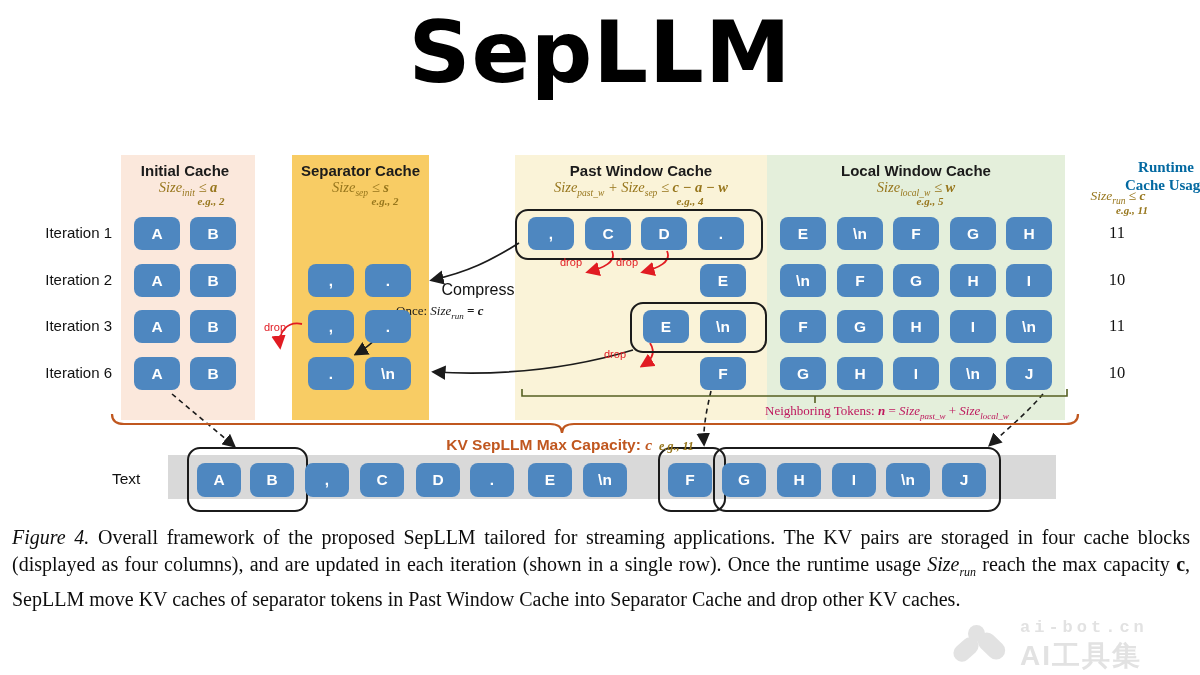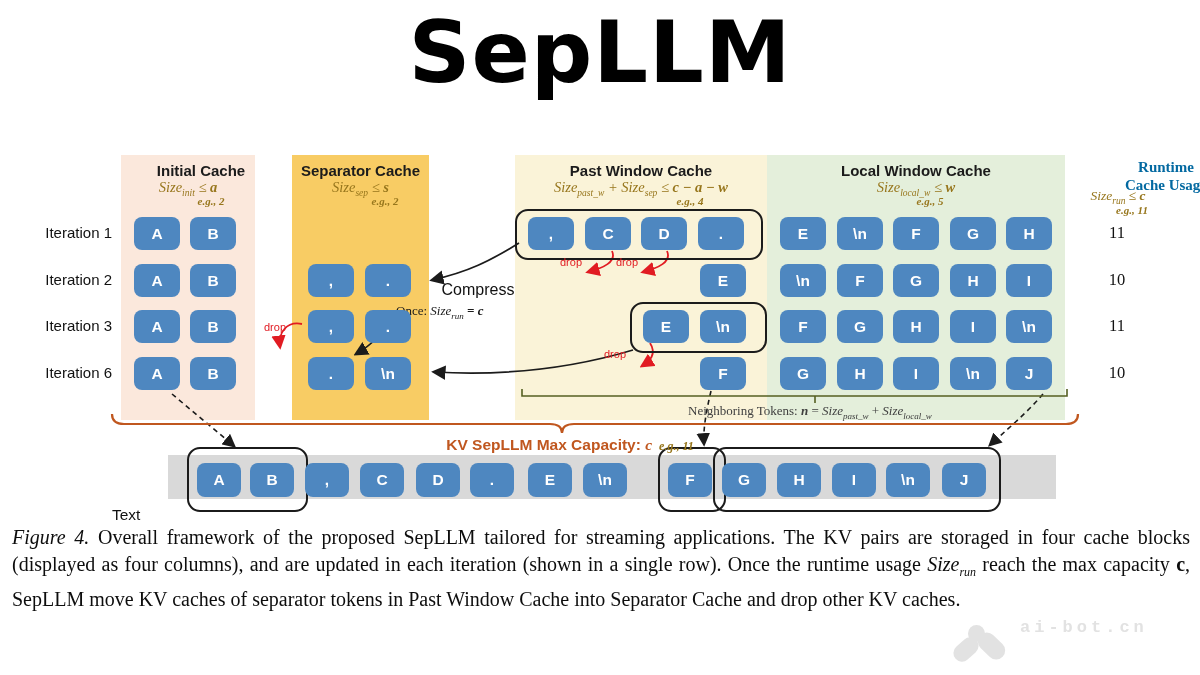--- a/index.html
+++ b/index.html
@@ -77,21 +77,21 @@
     <path d="M612,251 C617,262 603,268 588,272" fill="none" stroke="#e11b22" stroke-width="1.8" marker-end="url(#mr)"></path>
     <path d="M667,251 C672,262 658,268 643,272" fill="none" stroke="#e11b22" stroke-width="1.8" marker-end="url(#mr)"></path>
     <path d="M302,324 C287,321 278,332 280,347" fill="none" stroke="#e11b22" stroke-width="1.8" marker-end="url(#mr)"></path>
     <path d="M650,343 C657,354 650,361 642,366" fill="none" stroke="#e11b22" stroke-width="1.8" marker-end="url(#mr)"></path>
 
     <path d="M522,389 L522,396 L1067,396 L1067,389 M815,396 L815,403" fill="none" stroke="#556022" stroke-width="1.6"></path>
 
     <path d="M112,414 Q112,424 124,424 L550,424 Q562,424 562,433 Q562,424 574,424 L1066,424 Q1078,424 1078,414" fill="none" stroke="#c0571f" stroke-width="2.2"></path>
   </svg>
 
-  <div class="coltitle" style="left:134px;top:162px;width:134px;">Initial Cache</div>
+  <div class="coltitle" style="left:118px;top:162px;width:134px;">Initial Cache</div>
   <div class="formula" style="left:121px;top:179px;width:134px;">
     <span>Size</span><sub>init</sub><span> ≤ </span><span class="fb">a</span>
   </div>
   <div class="feg" style="left:161px;top:195px;width:100px;">e.g., 2</div>
 
   <div class="coltitle" style="left:292px;top:162px;width:137px;">Separator Cache</div>
   <div class="formula" style="left:292px;top:179px;width:137px;">
     <span>Size</span><sub>sep</sub><span> ≤ </span><span class="fb">s</span>
   </div>
   <div class="feg" style="left:335px;top:195px;width:100px;">e.g., 2</div>
@@ -126,41 +126,42 @@
   <div class="abs" style="left:432px;top:281px;width:92px;text-align:center;font-size:16px;color:#111;">Compress</div>
   <div class="abs serif" style="left:396px;top:303px;font-size:13px;color:#1b1b1b;white-space:nowrap;">
     <span>Once: </span><i>Size</i><sub style="font-size:9px;font-style:italic;">run</sub><i class="fb"> = c</i>
   </div>
 
   <div class="dropt" style="left:560px;top:256px;">drop</div>
   <div class="dropt" style="left:616px;top:256px;">drop</div>
   <div class="dropt" style="left:264px;top:321px;">drop</div>
   <div class="dropt" style="left:604px;top:348px;">drop</div>
 
-  <div class="abs serif" style="left:688px;top:403px;font-size:13px;color:#404040;white-space:nowrap;">
+  <div class="abs serif" style="left:765px;top:403px;font-size:13px;color:#be185d;white-space:nowrap;">
     <span>Neighboring Tokens: </span><i class="fb">n</i><span> = </span><i>Size</i><sub style="font-size:9px;font-style:italic;">past_w</sub><span> + </span><i>Size</i><sub style="font-size:9px;font-style:italic;">local_w</sub>
   </div>
 
   <div class="abs" style="left:270px;top:436px;width:600px;text-align:center;white-space:nowrap;">
     <span style="color:#c0571f;font-weight:700;font-size:15.5px;">KV SepLLM Max Capacity: </span><i class="serif" style="color:#c0571f;font-weight:700;font-size:15.5px;">c</i><i class="serif" style="color:#97761c;font-weight:700;font-size:12px;margin-left:7px;">e.g., 11</i>
   </div>
 
-  <div class="abs" style="left:112px;top:470px;font-size:15.5px;color:#111;margin-top:36px;">Text</div>
+  <div class="abs" style="left:112px;top:470px;font-size:15.5px;color:#111;">Text</div>
 
   <div id="caption">
     <i>Figure 4.</i><span> Overall framework of the proposed SepLLM tailored for streaming applications.  The KV pairs are storaged in four cache blocks (displayed as four columns), and are updated in each iteration (shown in a single row).  Once the runtime usage </span><span class="cmath">Size</span><sub>run</sub><span> reach the max capacity </span><b>c</b><span>, SepLLM move KV caches of separator tokens in Past Window Cache into Separator Cache and drop other KV caches.</span>
   </div>
 
   <div class="abs" style="left:950px;top:613px;width:240px;height:58px;">
     <div class="abs" style="left:0;top:6px;width:62px;height:48px;">
       <div id="wm-logo-c"></div>
         <div id="wm-blob1"></div>
         <div id="wm-blob2"></div>
     </div>
     <div class="abs wm" style="left:70px;top:5px;font-family:'Liberation Mono',monospace;font-weight:700;font-size:17px;letter-spacing:4px;">ai-bot.cn</div>
+    <div class="abs wm" style="left:70px;top:24px;font-weight:700;font-size:28px;letter-spacing:2px;">AI工具集</div>
   </div>
 
 <div class="itlabel" style="left: 30px; top: 224px;">Iteration 1</div>
     <div class="token" style="left: 134px; top: 217px;">A</div>
     <div class="token" style="left: 190px; top: 217px;">B</div>
     <div class="token" style="left: 528px; top: 217px;">,</div>
     <div class="token" style="left: 585px; top: 217px;">C</div>
     <div class="token" style="left: 641px; top: 217px;">D</div>
     <div class="token" style="left: 698px; top: 217px;">.</div>
     <div class="token" style="left: 780px; top: 217px;">E</div>

